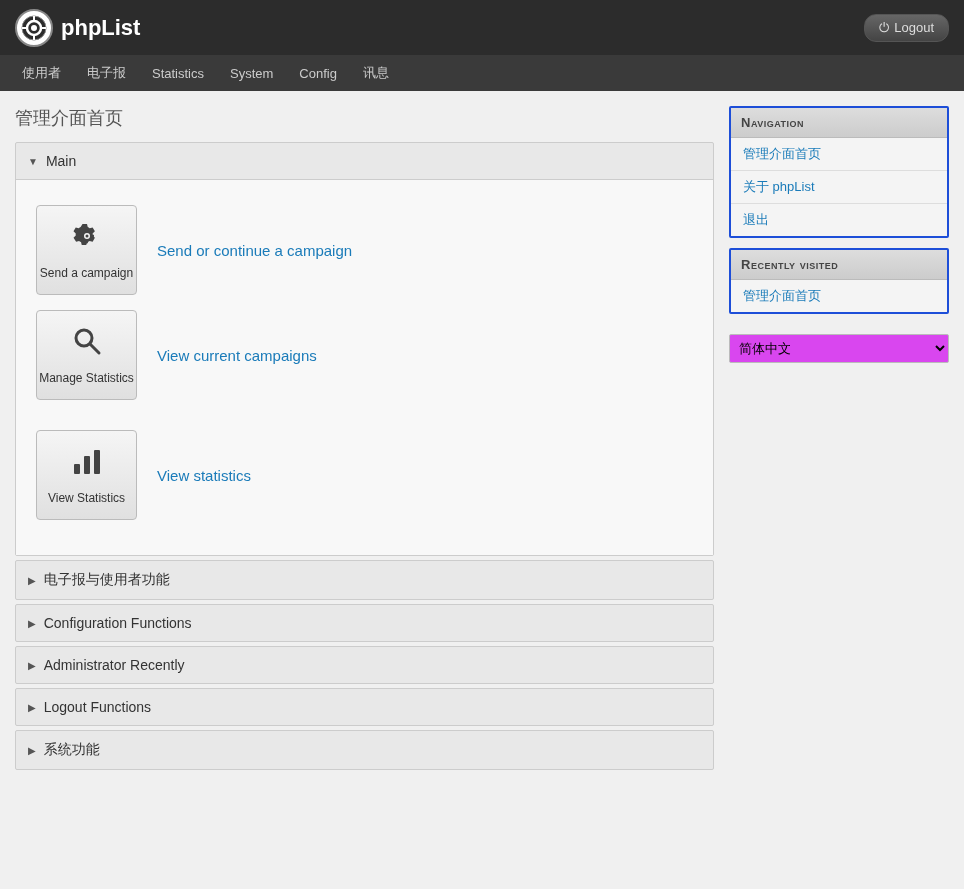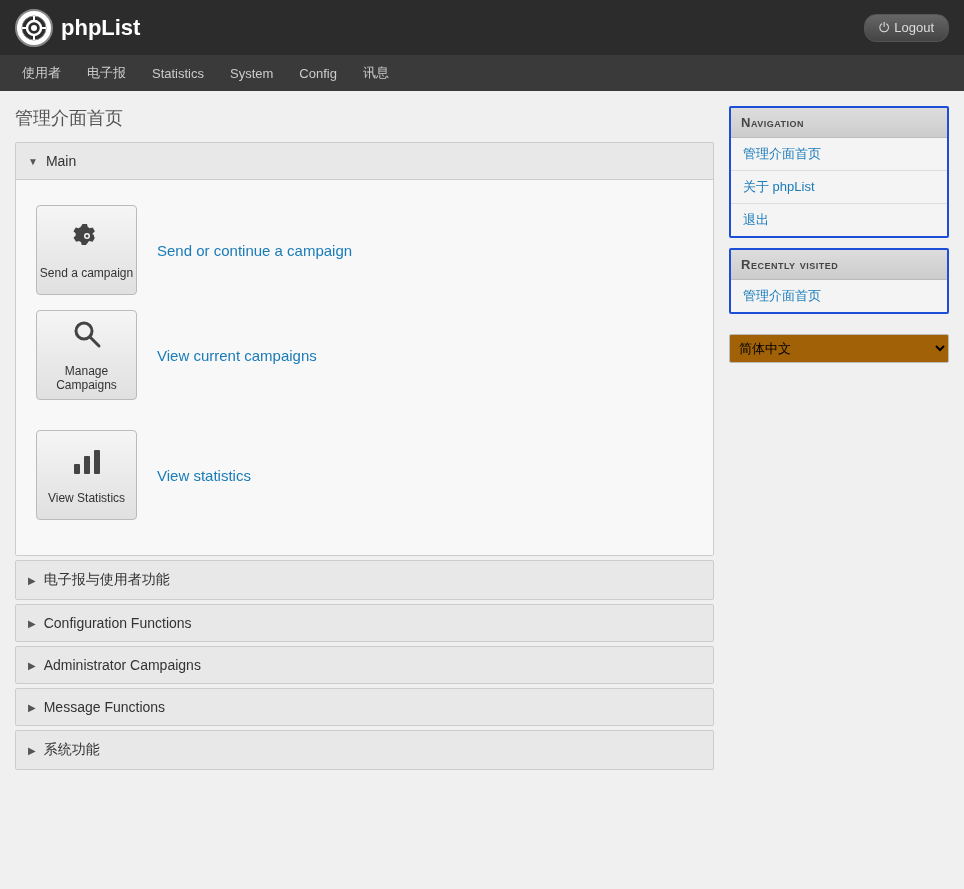--- a/index.html
+++ b/index.html
@@ -192,21 +192,21 @@
       text-decoration: none;
     }
     .sidebar-link:last-child { border-bottom: none; }
 
     
     .lang-select {
       width: 100%;
       padding: 5px;
       border: 1px solid #bbb;
       border-radius: 2px;
-      background: #a16207;
+      background: #d946ef;
       font-size: 13px;
       cursor: pointer;
       margin-top: 10px;
     }
   </style>
 </head>
 <body>
 
 <div id="header">
   <div id="logo-area">
@@ -279,21 +279,21 @@
           </div>
 
           <div class="card-row">
             <div class="card-icon-box">
               <span class="card-icon">
                 <svg width="30" height="30" viewBox="0 0 30 30">
                   <circle cx="12" cy="12" r="8" fill="none" stroke="#444" stroke-width="3"></circle>
                   <line x1="18" y1="18" x2="27" y2="27" stroke="#444" stroke-width="3" stroke-linecap="round"></line>
                 </svg>
               </span>
-              <span class="card-label">Manage Campaigns</span>
+              <span class="card-label">Manage Statistics</span>
             </div>
             <a class="card-link">View current campaigns</a>
           </div>
 
           <div class="card-row">
           </div>
 
           <div class="card-row">
             <div class="card-icon-box">
               <span class="card-icon">
@@ -322,28 +322,28 @@
     <div class="section">
       <div class="section-header">
         <span class="section-arrow">▶</span>
         <span>Configuration Functions</span>
       </div>
     </div>
 
     <div class="section">
       <div class="section-header">
         <span class="section-arrow">▶</span>
-        <span>Administrator Campaigns</span>
-      </div>
-    </div>
-
-    <div class="section">
-      <div class="section-header">
-        <span class="section-arrow">▶</span>
-        <span>Message Functions</span>
+        <span>Administrator Recently</span>
+      </div>
+    </div>
+
+    <div class="section">
+      <div class="section-header">
+        <span class="section-arrow">▶</span>
+        <span>Logout Functions</span>
       </div>
     </div>
 
     <div class="section">
       <div class="section-header">
         <span class="section-arrow">▶</span>
         <span>系统功能</span>
       </div>
     </div>
 

